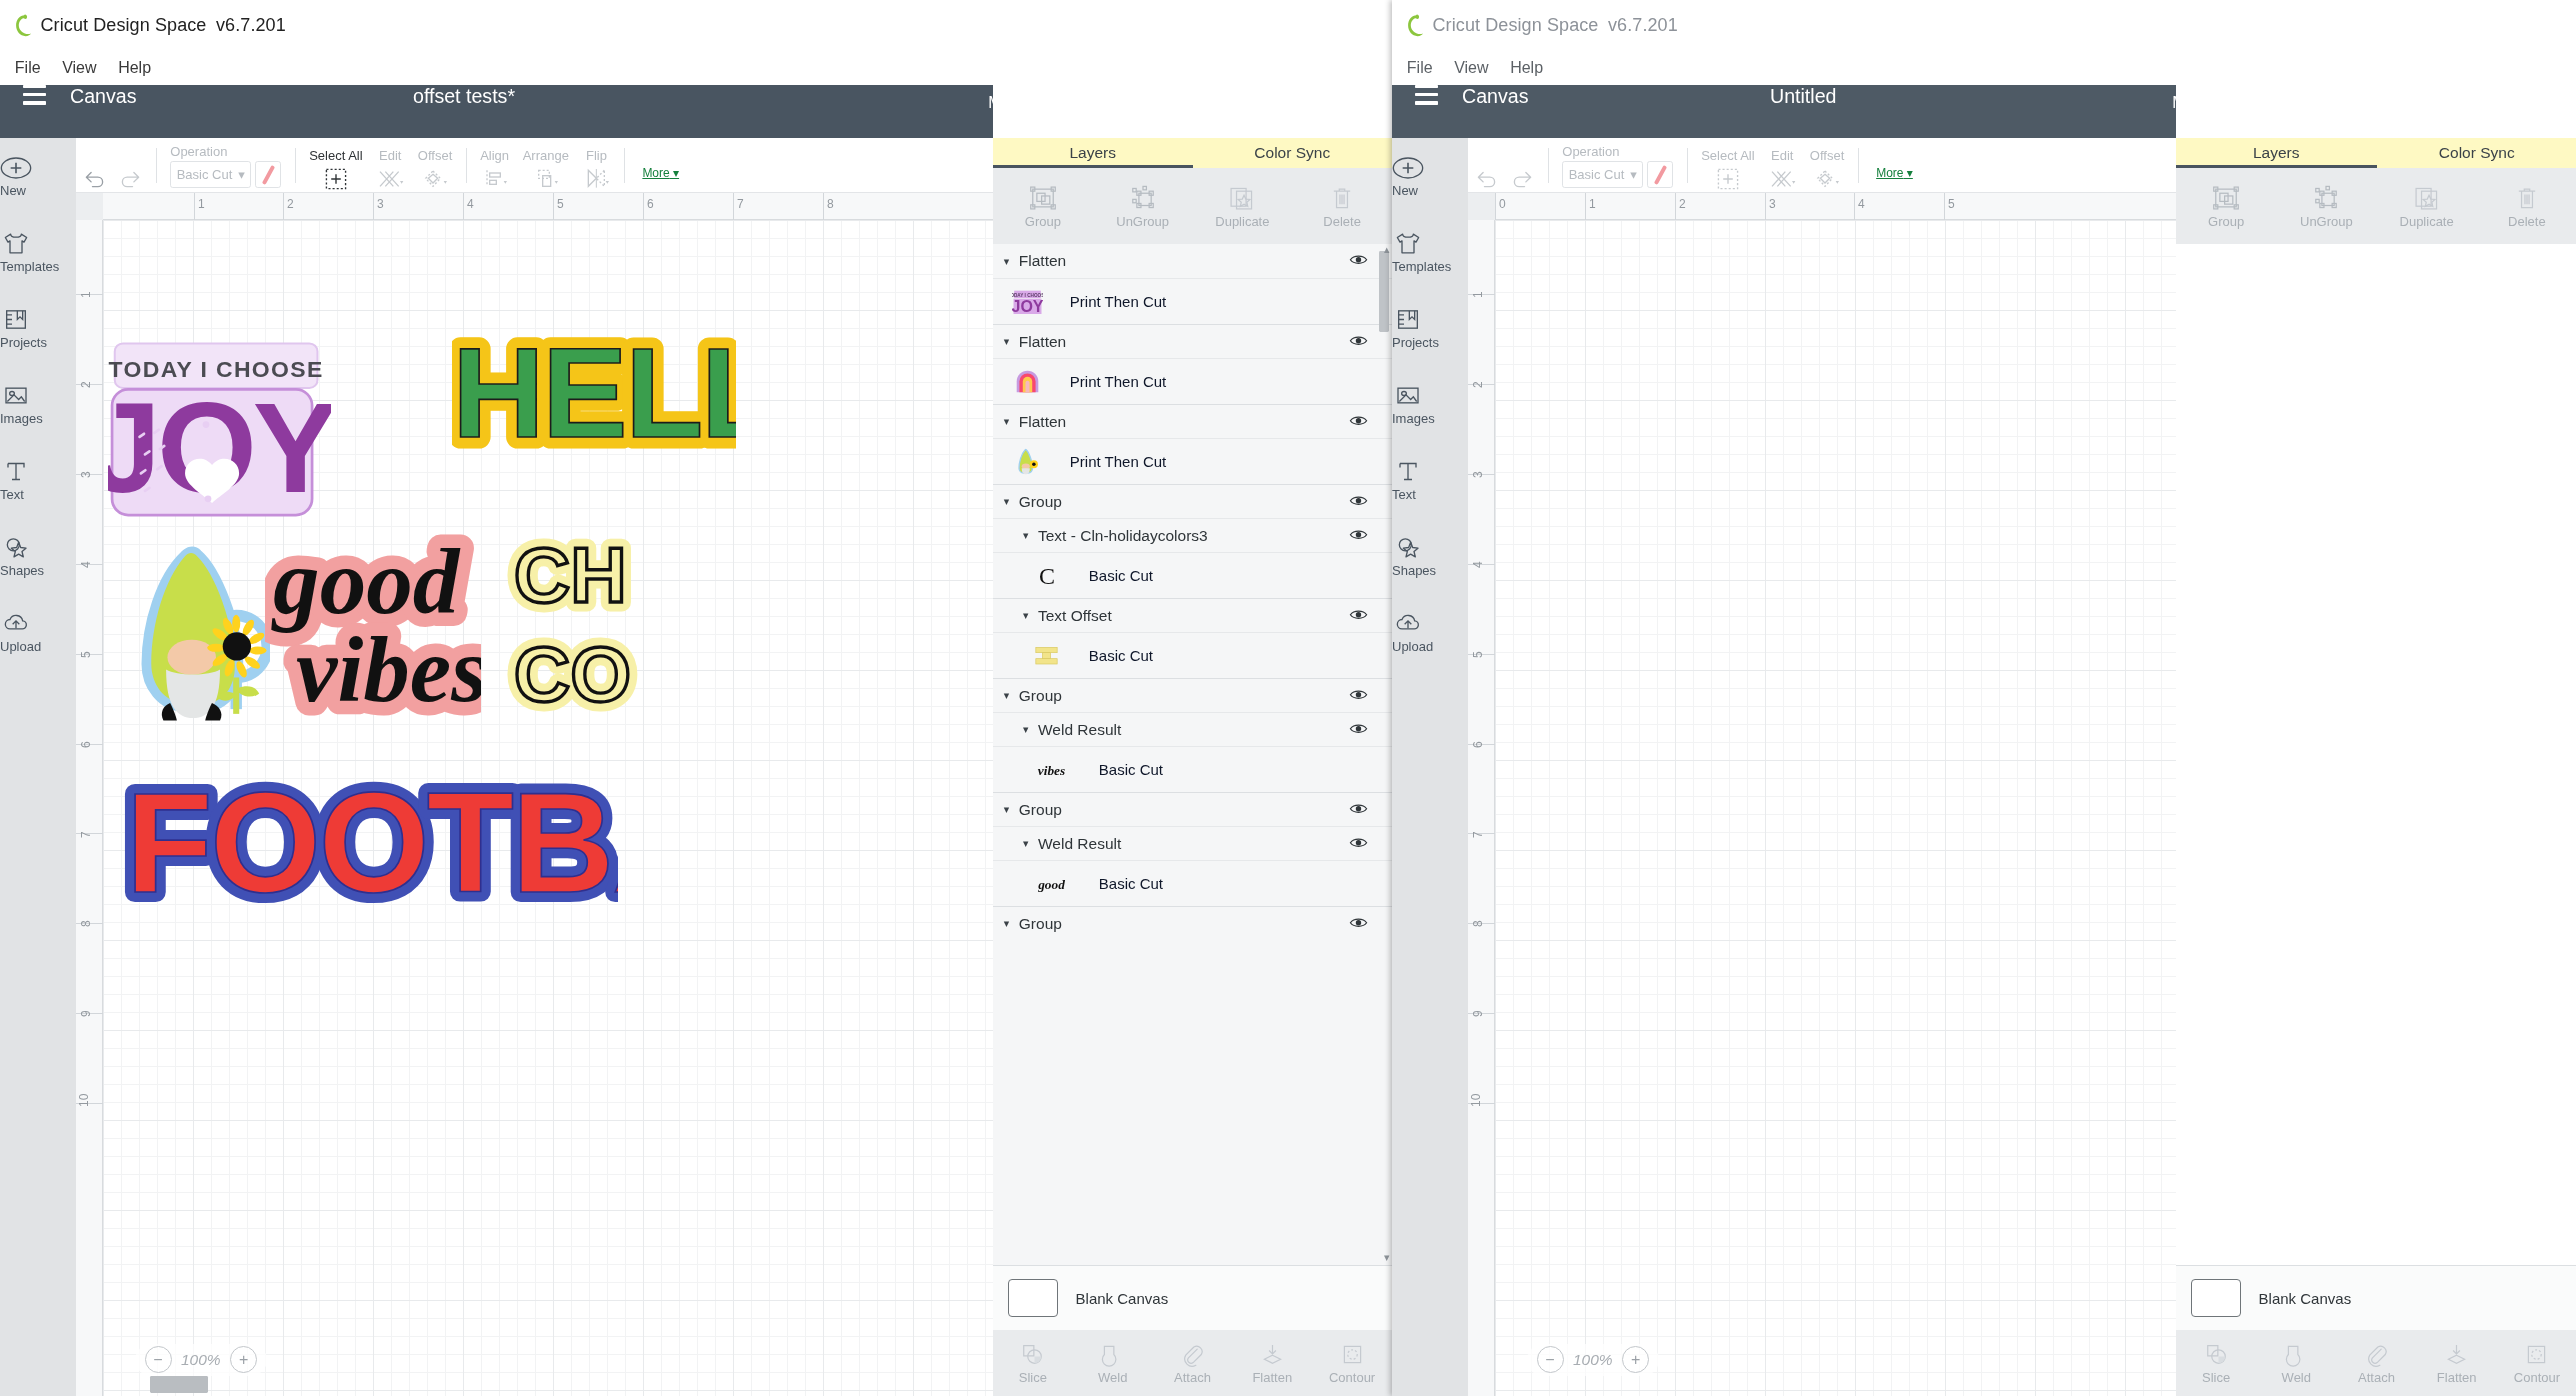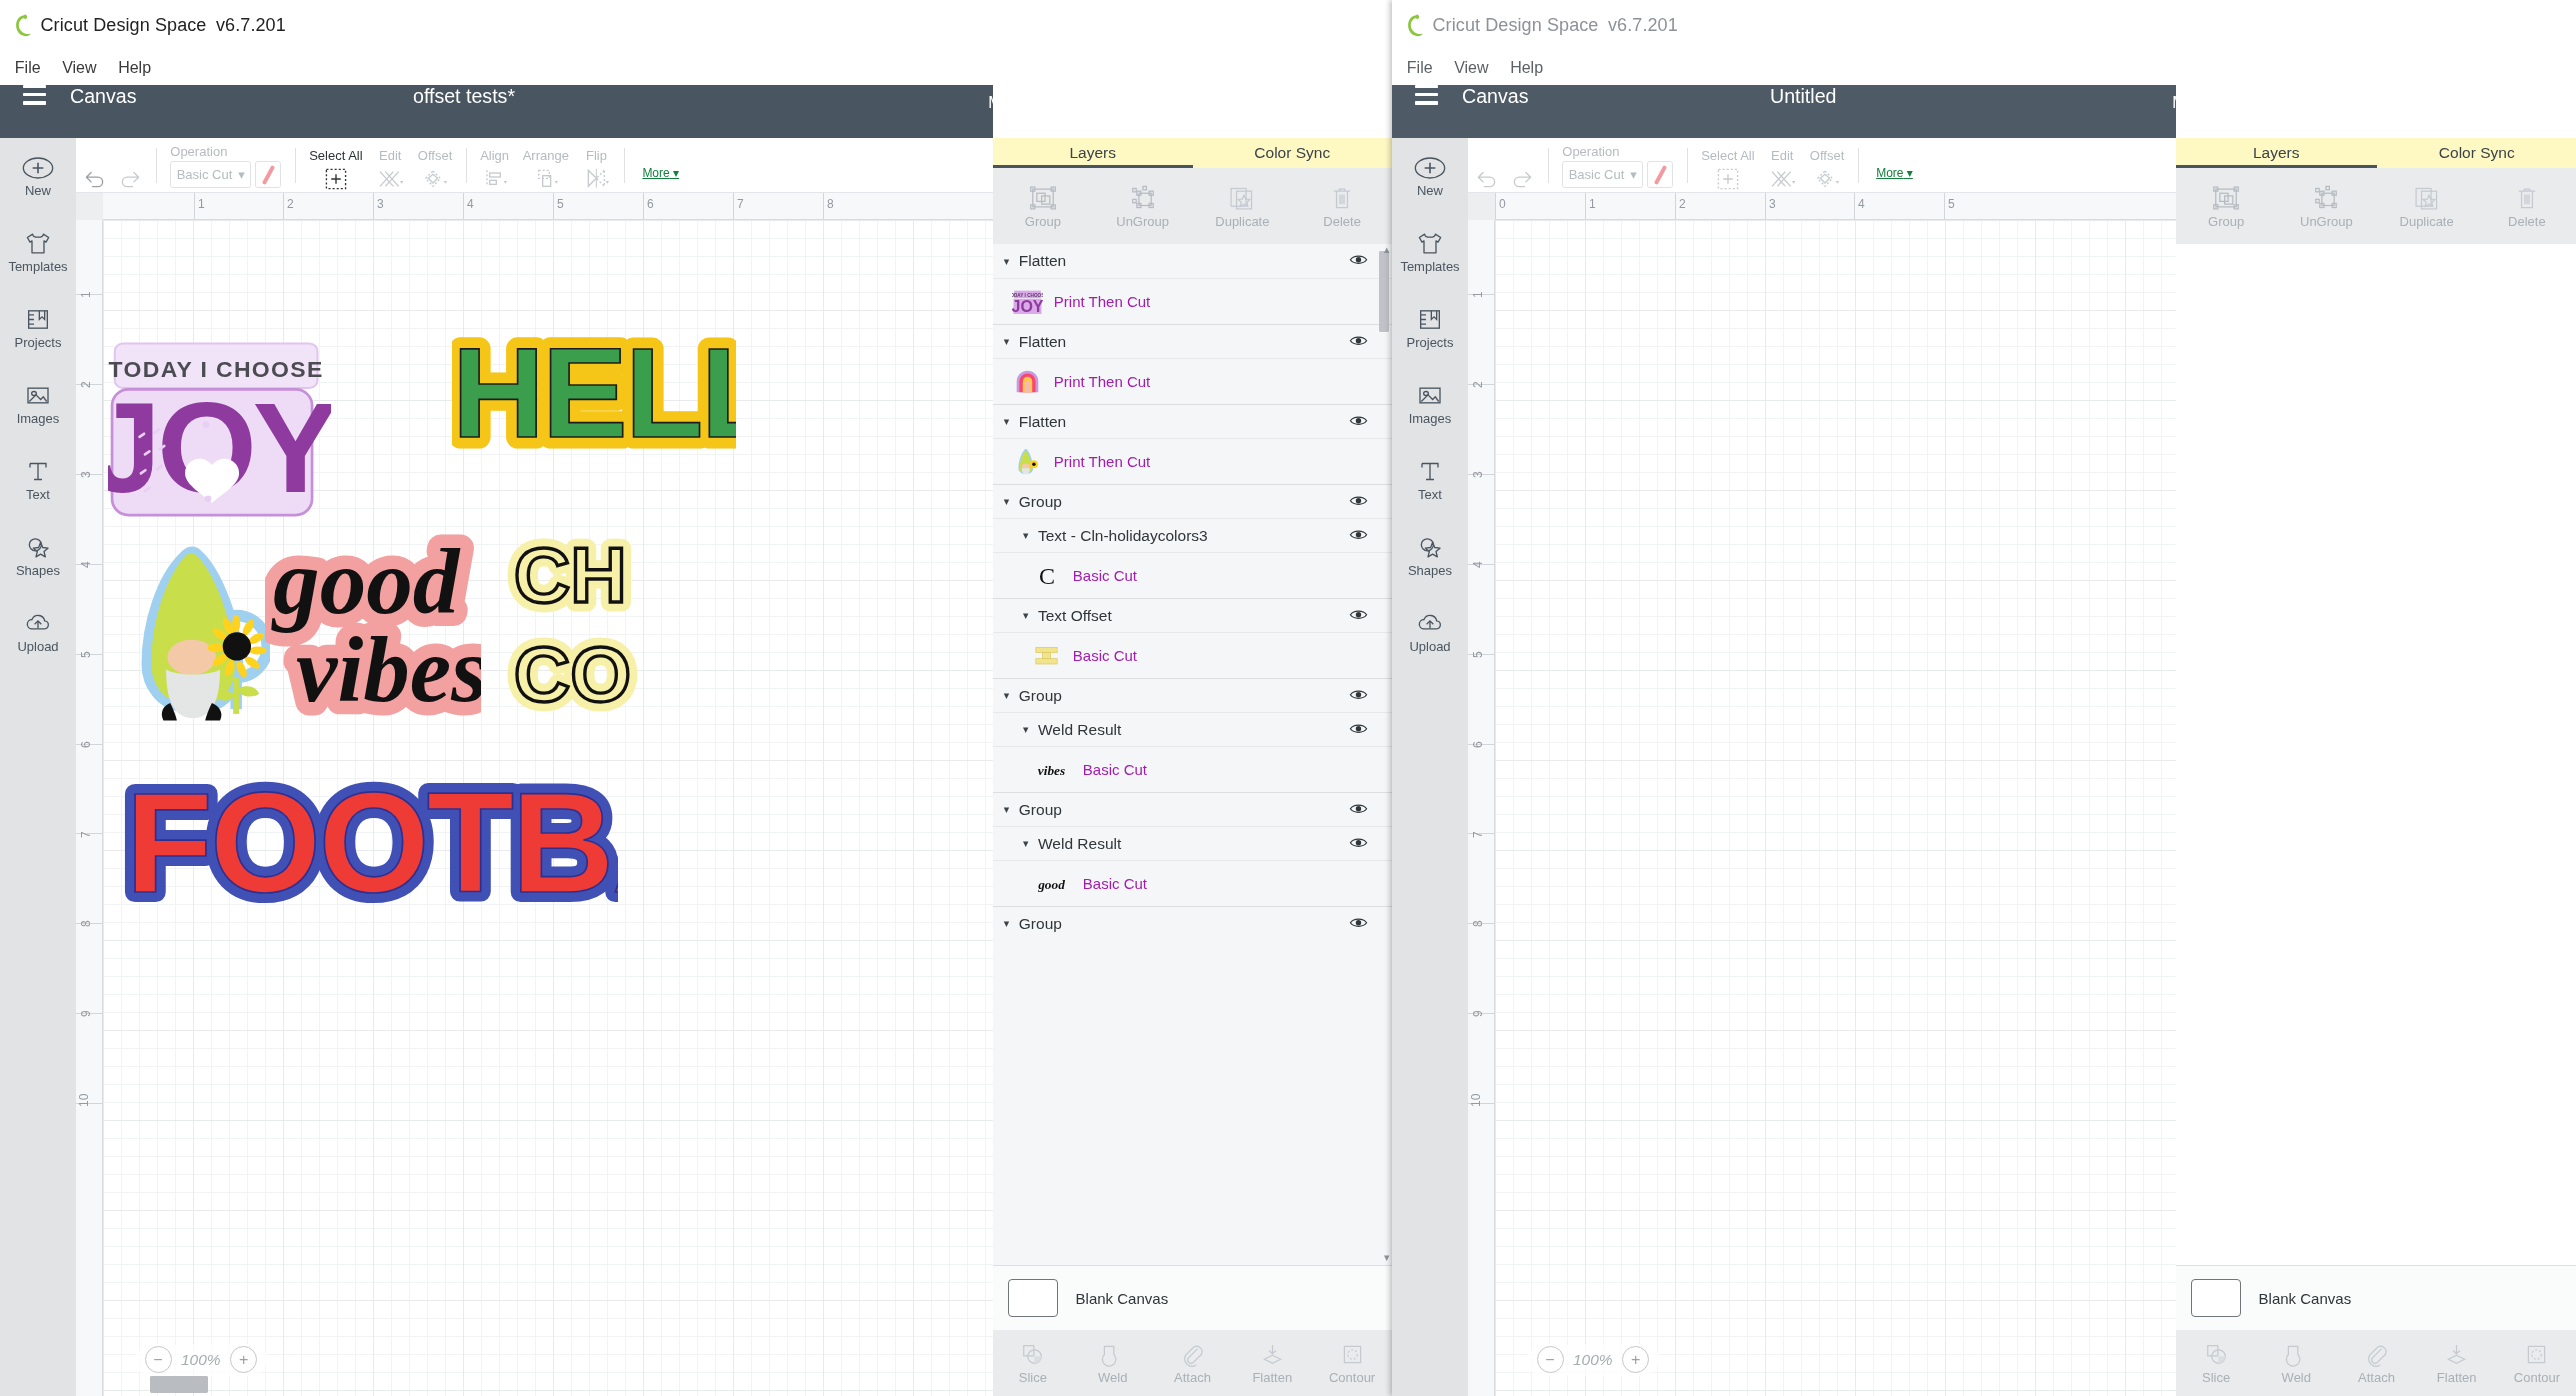--- a/index.html
+++ b/index.html
@@ -69,21 +69,21 @@
   .op-select {
     width: 81px; height: 27px; border: 0.7px solid #e0e3e6; border-radius: 2.7px;
     display:flex; align-items:center; justify-content: space-between; padding: 0 5.4px;
     font-size: 13px; color: #b6bbc0;
   }
   .op-swatch { width: 26px; height: 27px; border: 0.7px solid #e0e3e6; border-radius: 2.7px; display:flex; align-items:center; justify-content:center; margin-left: 4px;}
   .more { font-size: 12px; color: #15803d; padding-bottom: 12px; margin-left: 10.8px; white-space: nowrap; text-decoration: underline;}
 
   
   .rail { position: absolute; left: 0; width: 76px; background: #e1e3e5; }
-  .rail-item { display:flex; flex-direction: column; align-items:center; justify-content:center; height: 76px; gap: 2px; }
+  .rail-item { display:flex; flex-direction: column; align-items:flex-start; justify-content:center; height: 76px; gap: 2px; }
   .rail-lbl { font-size: 13px; color:#4a5560; }
   .rail-ic svg { display:block; }
 
   
   .canvasarea { position: absolute; background: #ffffff; overflow: hidden; }
   .ruler-h { position:absolute; left:0; top:0; height:27px; background:#f7f8f9; border-bottom:0.7px solid #d8dbde; width: 100%; }
   .ruler-v { position:absolute; left:0; top:0; width:27px; background:#f7f8f9; border-right:0.7px solid #d8dbde; height: 100%; }
   .ruler-corner { position:absolute; left:0; top:0; width:27px; height:27px; background:#eceef0; z-index: 3;}
   .rtick { position:absolute; font-size: 12px; color:#93999f; }
   .rline { position:absolute; background:#d2d6da; }
@@ -114,21 +114,21 @@
   .raction { flex:1; display:flex; flex-direction:column; align-items:center; justify-content:center; gap: 1.4px; }
   .raction-lbl { font-size: 13px; color:#aab0b6; }
   .layerlist { flex:1; overflow:hidden; position:relative; background:#f5f6f7; }
   .lrow { display:flex; align-items:center; height: 34px; padding-left: 10.8px; position:relative; background:#f5f6f7;}
   .lrow.grp { border-top:0.7px solid #dcdfe2; }
   .lcaret { width: 15px; color:#3b4248; font-size: 10.8px; display:flex; align-items:center; }
   .lname { font-size: 15.5px; color:#2f3539; white-space: nowrap; }
   .leye { position:absolute; right: 24px; }
   .lchild { display:flex; align-items:center; height: 46px; padding-left: 19px; background:#f5f6f7; border-top: 0.7px solid #e6e8ea;}
   .lthumb { width: 31px; height: 28px; margin-right: 10.8px; display:flex; align-items:center; justify-content:center; overflow:hidden;}
-  .lchild .lname { font-size: 15px; color:#a21caf; }
+  .lchild .lname { font-size: 15px; color:#0f172a;margin-left:16px; }
   .lscroll { position:absolute; right: 2.7px; width: 10.8px; background:#bfc3c7; border-radius:1.4px; }
   .lscroll-arrow { position:absolute; right: 2.7px; color:#8e949a; font-size: 10.8px; }
   .blankrow { display:flex; align-items:center; height: 65px; padding-left: 15px; background:#fafbfb; border-top:0.7px solid #dcdfe2; }
   .blankbox { width: 50px; height: 38px; border:1px solid #6f7579; border-radius:4px; background:#fff; margin-right: 17.6px;}
   .blanklbl { font-size: 15px; color:#2f3539; }
   .bottomops { display:flex; height: 66px; background:#e9ebed; }
   .bop { flex:1; display:flex; flex-direction:column; align-items:center; justify-content:center; gap:1.4px;}
   .bop-lbl { font-size: 13px; color:#aab0b6; }
 
   

